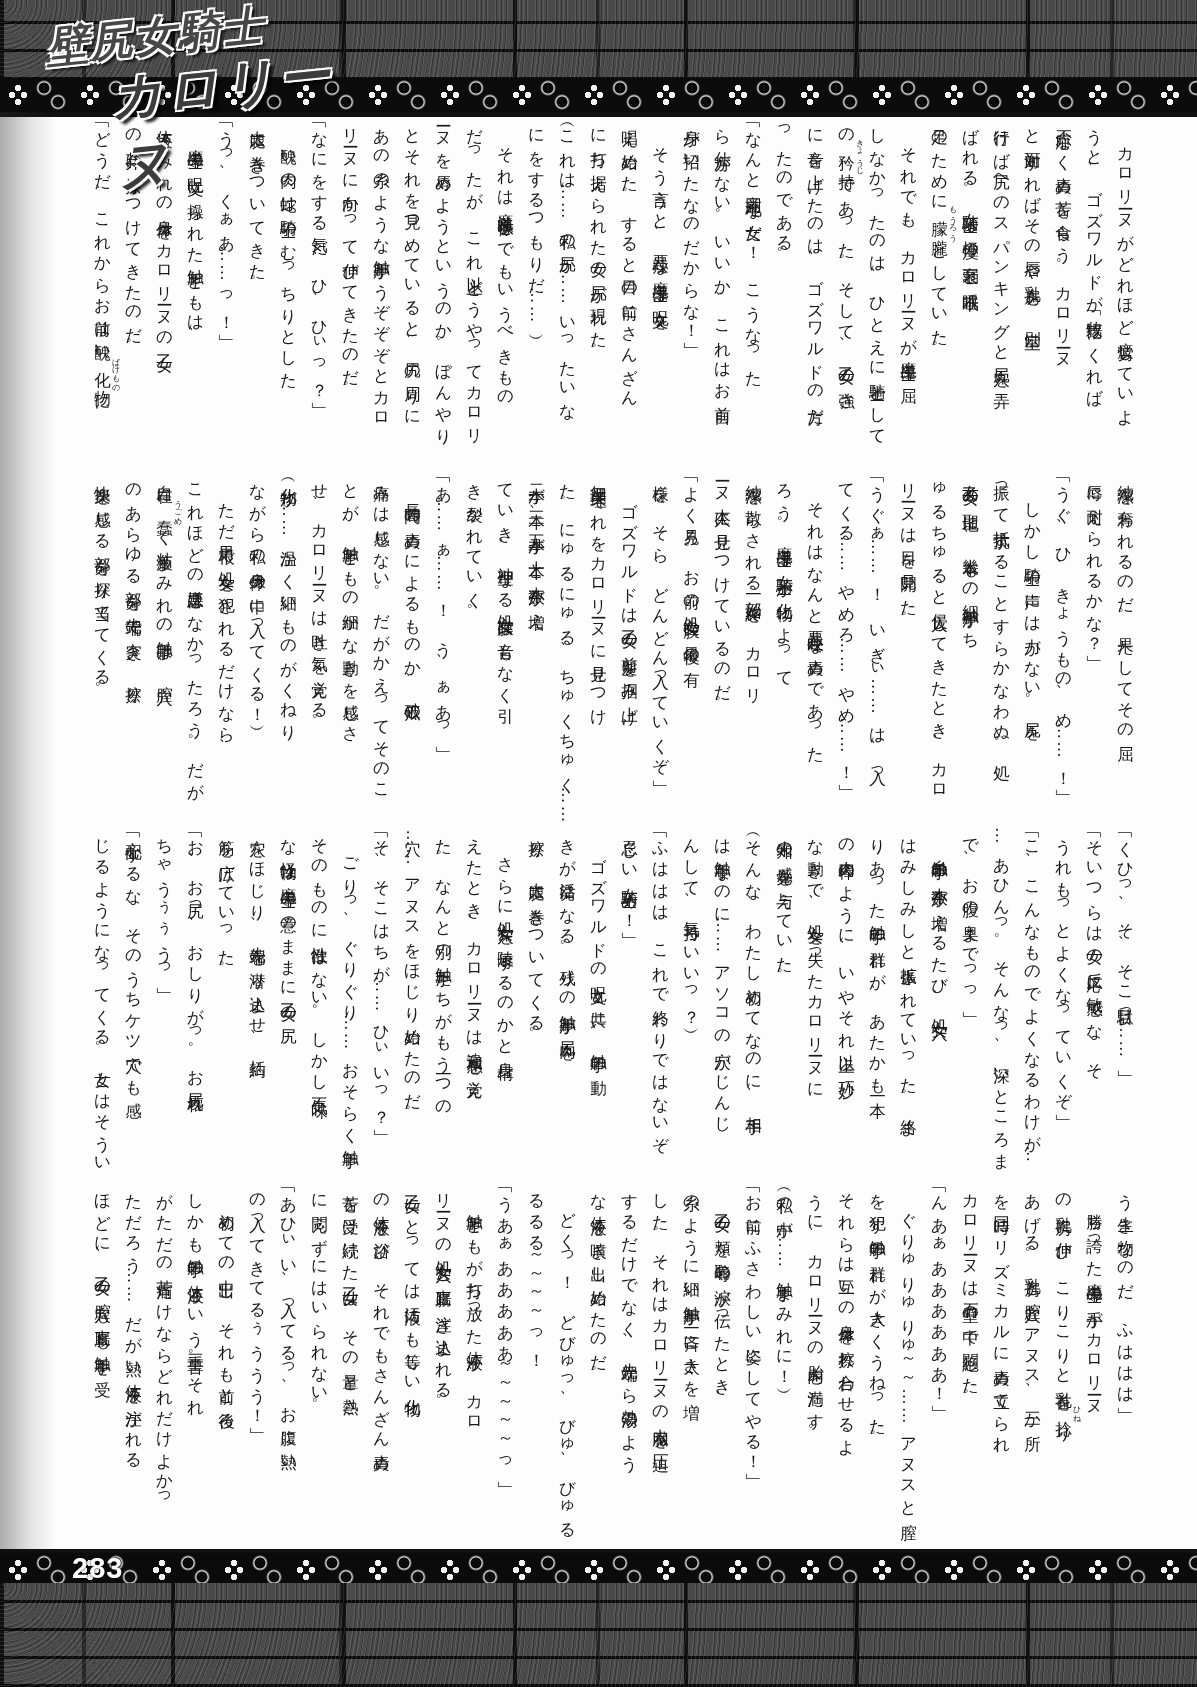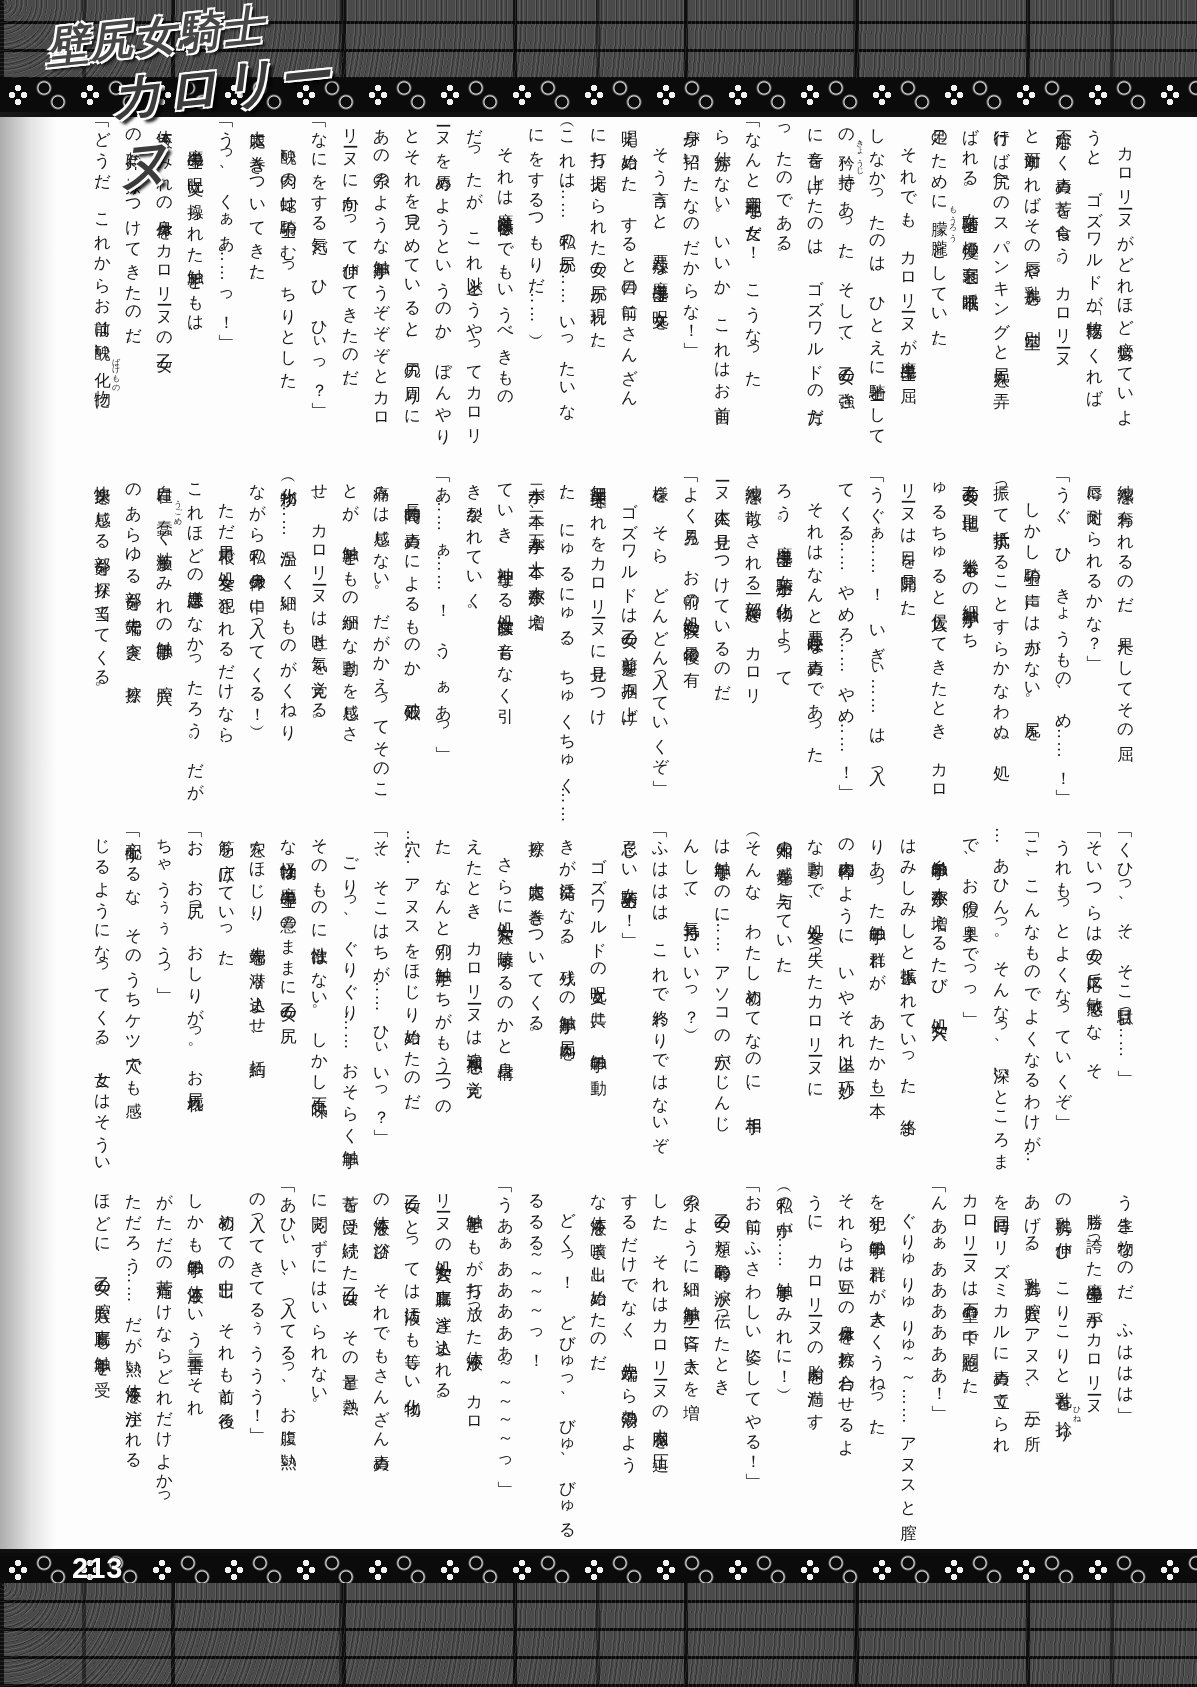--- a/index.html
+++ b/index.html
@@ -224,15 +224,15 @@
 の入ってきてるぅううう！」
 　初めての中出し、それも前と後ろ、
 しかも触手の体液という三重苦。それ
 がただの苦痛だけならどれだけよかっ
 ただろう……だが熱い体液を注がれる
 ほどに、乙女の膣穴も直腸も触手を受</div>
   </div>
 
   <div class="ornament ornament-bottom"></div>
   <div class="brick brick-bottom"></div>
-  <div class="page-number">213</div>
+  <div class="page-number">283</div>
 
 </div>
 
 </body></html>

